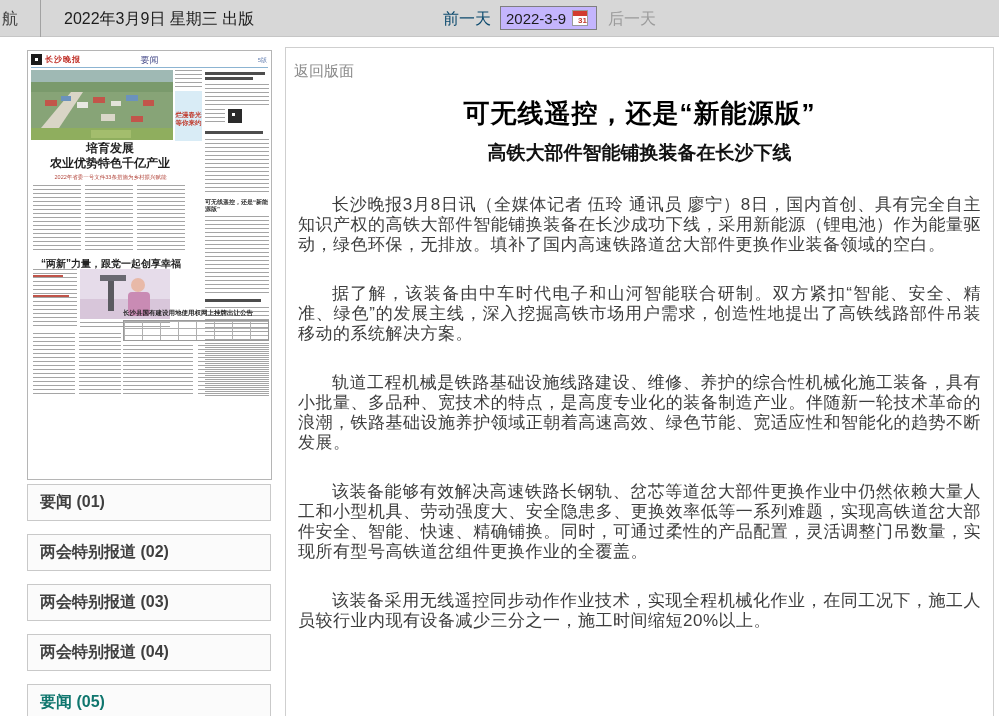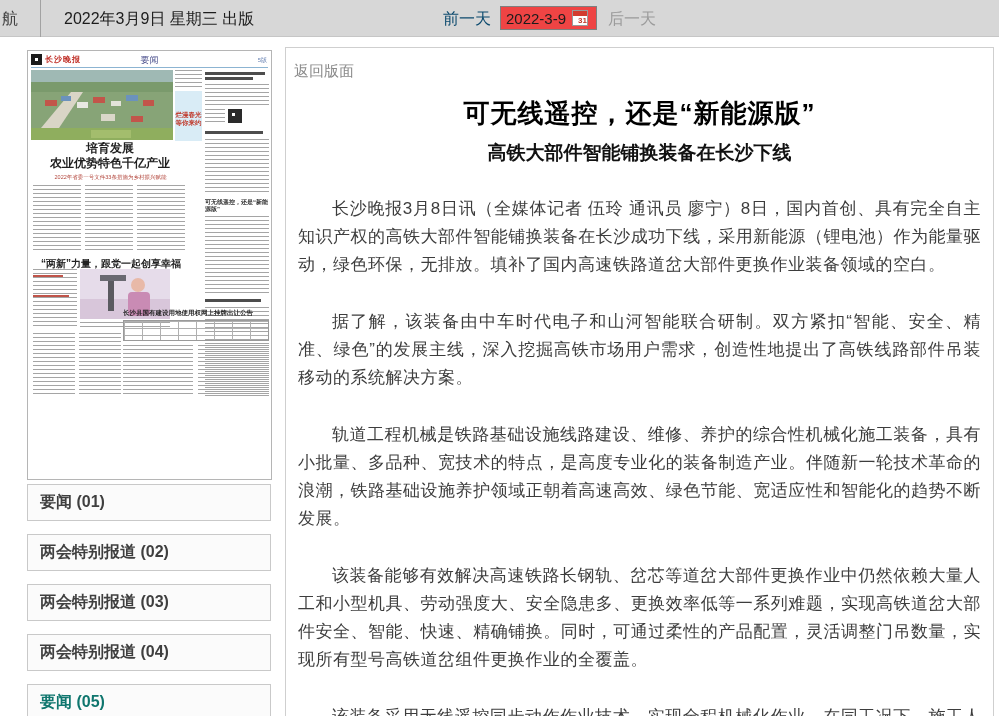--- a/index.html
+++ b/index.html
@@ -9,21 +9,21 @@
 
   
   .topbar { position:absolute; left:0; top:0; width:999px; height:37px;
     background:#d7d7d7; border-bottom:1px solid #c6c6c6; }
   .topbar .navcut { position:absolute; left:2px; top:9px; font-size:16px; color:#3f3f3f; }
   .topbar .vdiv { position:absolute; left:40px; top:0; width:1px; height:37px; background:#a2a2a2; }
   .topbar .datetext { position:absolute; left:64px; top:9px; font-size:16px; color:#1c1c1c; }
   .topbar .prevday { position:absolute; left:443px; top:9px; font-size:16px; color:#0c4a6e; cursor:pointer; }
   .topbar .nextday { position:absolute; left:608px; top:9px; font-size:16px; color:#9b9b9b; cursor:pointer; }
   .topbar input.dateinput { position:absolute; left:500px; top:6px; width:97px; height:24px;
-    border:1px solid #7f7f7f; background:#ef4444; font-size:15px; color:#1c1c1c;
+    border:1px solid #7f7f7f; background:#c4b5fd; font-size:15px; color:#1c1c1c;
     padding:0 22px 0 5px; font-family:inherit; }
   .calicon { position:absolute; left:572px; top:10px; width:16px; height:16px;
     background:#ffffff; border:1px solid #9a9a9a; cursor:pointer; }
   .calicon .caltop { position:absolute; left:0; top:0; width:100%; height:5px; background:#d23b2e; }
   .calicon .calday { position:absolute; left:0; top:5px; width:100%; text-align:right;
     font-size:8px; line-height:9px; color:#c0392b; font-weight:bold; }
 
   
   .sidebar { position:absolute; left:27px; top:50px; width:245px; }
   .thumb { position:relative; width:245px; height:430px; background:#ffffff;
@@ -67,21 +67,21 @@
   .seclist .art:last-child { border-bottom:none; }
 
   
   .mainbox { position:absolute; left:285px; top:47px; width:709px; height:700px;
     background:#ffffff; border:1px solid #cfcfcf; }
   .backlink { position:absolute; left:8px; top:14px; font-size:15px; color:#8a8a8a; cursor:pointer; }
   .art-title { margin-top:48px; text-align:center; font-size:26px; font-weight:bold;
     color:#000; letter-spacing:1px; }
   .art-subtitle { margin-top:9px; text-align:center; font-size:19px; font-weight:bold; color:#111; }
   .art-body { padding:0 12px; margin-top:6px; }
-  .art-body p { font-size:17px; line-height:28px; color:#3d3d3d; text-align:justify;
+  .art-body p { font-size:17px; line-height:20px; color:#3d3d3d; text-align:justify;
     text-indent:2em; margin-top:29px; letter-spacing:0.5px; }
 </style>
 </head>
 <body>
 
 <div id="stage">
 
   <div class="topbar">
     <span class="navcut">航</span>
     <div class="vdiv"></div>

